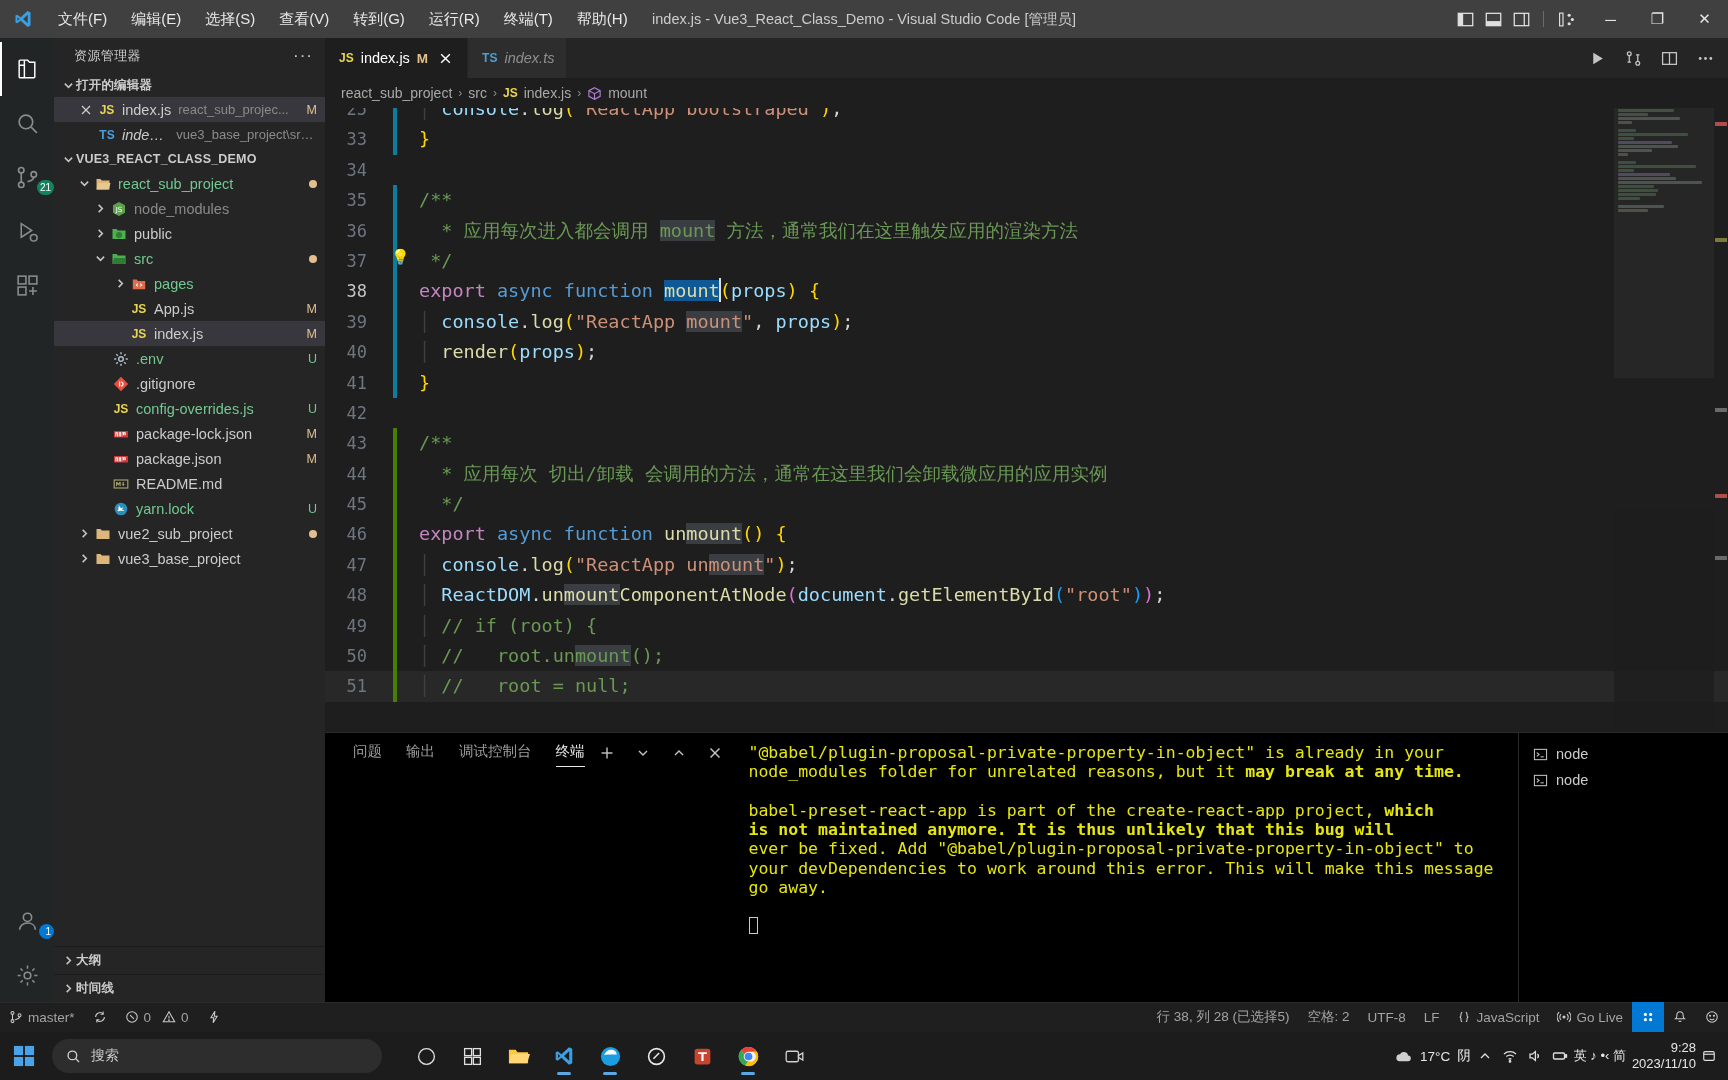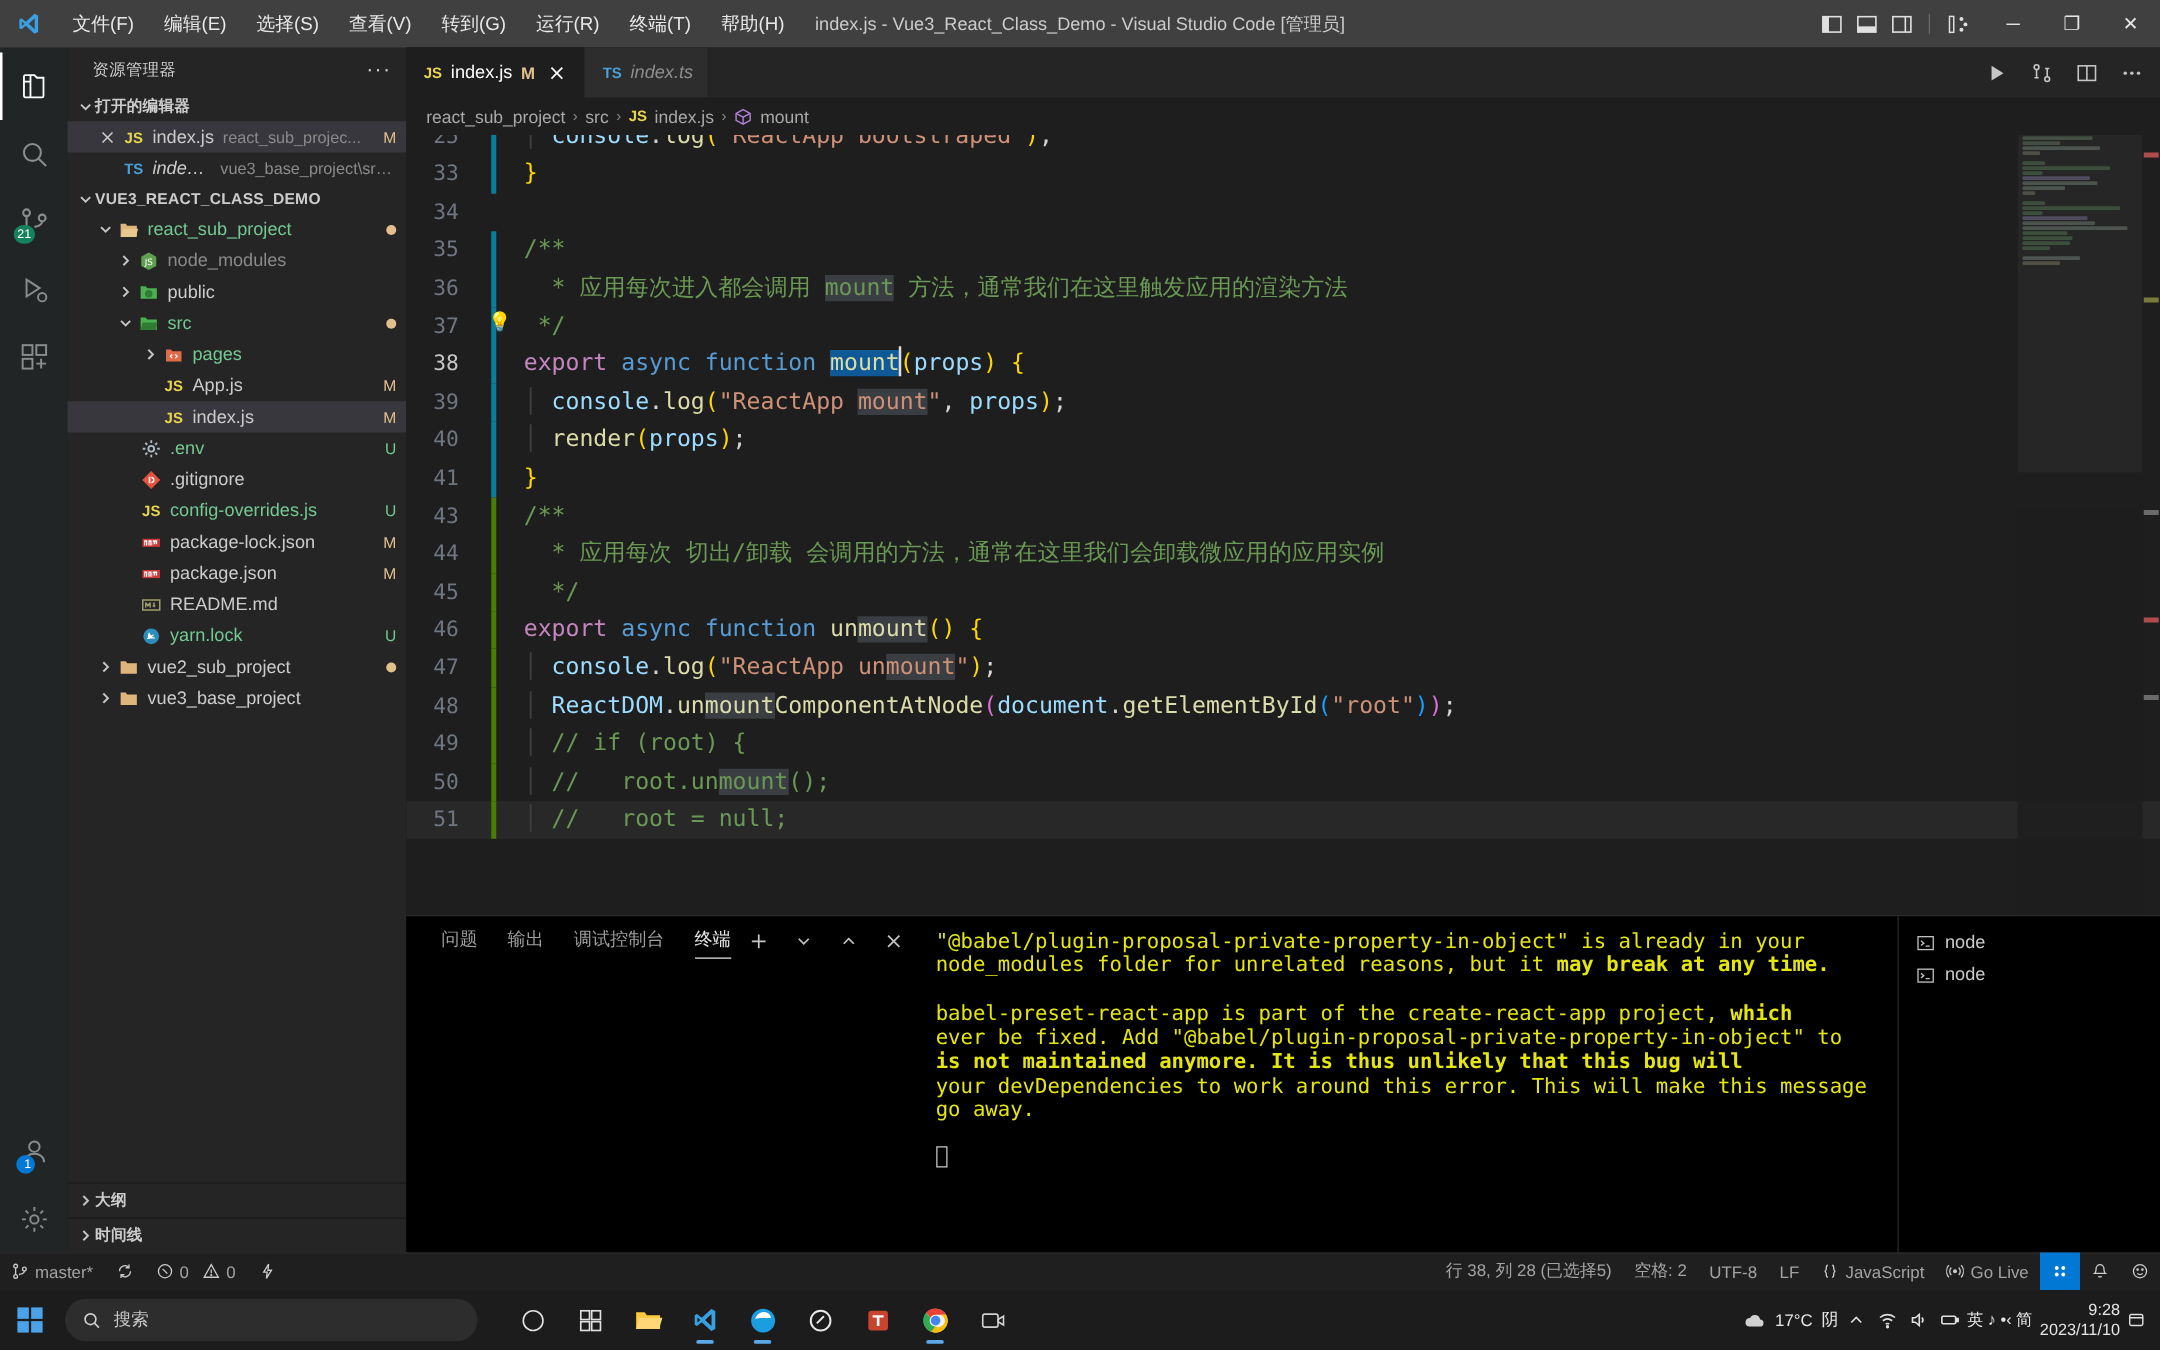--- a/index.html
+++ b/index.html
@@ -38,21 +38,21 @@
   
   .activitybar {
     width: 54px; background: #222526; display: flex; flex-direction: column;
     align-items: center; flex: none; padding-top: 4px;
   }
   .act { width: 54px; height: 54px; display: flex; align-items: center; justify-content: center; position: relative; color: #8a8d8e; }
   .act.active { color: #ffffff; }
   .act.active::before { content:''; position:absolute; left:0; top:0; bottom:0; width: 2px; background: #ffffff; }
   .act svg { width: 25px; height: 25px; }
   .act .badge {
-    position: absolute; right: 26px; bottom: 9px; background: #0078d4; color: #fff;
+    position: absolute; right: 0; bottom: 9px; background: #0078d4; color: #fff;
     font-size: 10px; line-height: 15px; min-width: 15px; height: 15px; border-radius: 8px;
     text-align: right; padding: 0 3px; font-family: "Liberation Sans", sans-serif;
   }
   .act .badge.green { background: #16825d; }
   .act-spacer { flex: 1; }
 
   
   .sidebar { width: 271px; background: #252526; display: flex; flex-direction: column; flex: none; }
   .sb-header {
     height: 35px; display: flex; align-items: center; padding: 0 12px 0 20px;
@@ -663,20 +663,21 @@
           <div class="codeline"><span class="lnum">37</span><span class="gutterbar gb-blue"></span><span class="codetext" style="position:relative"><span class="bulb">💡</span><span class="c-cmt"> */</span></span></div>
 
           <div class="codeline"><span class="lnum cur">38</span><span class="gutterbar gb-blue"></span><span class="codetext"><span class="c-kw">export</span> <span class="c-ctl">async</span> <span class="c-ctl">function</span> <span class="hl-sel c-fn">mount</span><span class="cursor-bar"></span><span class="c-paren1">(</span><span class="c-var">props</span><span class="c-paren1">)</span> <span class="c-paren1">{</span></span></div>
 
           <div class="codeline"><span class="lnum">39</span><span class="gutterbar gb-blue"></span><span class="codetext"><span class="ind-guide">│</span> <span class="c-var">console</span><span class="c-punc">.</span><span class="c-fn">log</span><span class="c-paren1">(</span><span class="c-str">"ReactApp </span><span class="c-str hl-word">mount</span><span class="c-str">"</span><span class="c-punc">, </span><span class="c-var">props</span><span class="c-paren1">)</span><span class="c-punc">;</span></span></div>
 
           <div class="codeline"><span class="lnum">40</span><span class="gutterbar gb-blue"></span><span class="codetext"><span class="ind-guide">│</span> <span class="c-fn">render</span><span class="c-paren1">(</span><span class="c-var">props</span><span class="c-paren1">)</span><span class="c-punc">;</span></span></div>
 
           <div class="codeline"><span class="lnum">41</span><span class="gutterbar gb-blue"></span><span class="codetext"><span class="c-paren1">}</span></span></div>
 
+          <div class="codeline"><span class="lnum">42</span><span class="gutterbar"></span><span class="codetext"></span></div>
 
           <div class="codeline"><span class="lnum">43</span><span class="gutterbar gb-green"></span><span class="codetext"><span class="c-cmt">/**</span></span></div>
 
           <div class="codeline"><span class="lnum">44</span><span class="gutterbar gb-green"></span><span class="codetext"><span class="ind-guide"> </span><span class="c-cmt"> * 应用每次 切出/卸载 会调用的方法，通常在这里我们会卸载微应用的应用实例</span></span></div>
 
           <div class="codeline"><span class="lnum">45</span><span class="gutterbar gb-green"></span><span class="codetext"><span class="ind-guide"> </span><span class="c-cmt"> */</span></span></div>
 
           <div class="codeline"><span class="lnum">46</span><span class="gutterbar gb-green"></span><span class="codetext"><span class="c-kw">export</span> <span class="c-ctl">async</span> <span class="c-ctl">function</span> <span class="c-fn">un</span><span class="c-fn hl-word">mount</span><span class="c-paren1">()</span> <span class="c-paren1">{</span></span></div>
 
           <div class="codeline"><span class="lnum">47</span><span class="gutterbar gb-green"></span><span class="codetext"><span class="ind-guide">│</span> <span class="c-var">console</span><span class="c-punc">.</span><span class="c-fn">log</span><span class="c-paren1">(</span><span class="c-str">"ReactApp un</span><span class="c-str hl-word">mount</span><span class="c-str">"</span><span class="c-paren1">)</span><span class="c-punc">;</span></span></div>
@@ -758,22 +759,22 @@
                 </svg>
               </span>
           </div>
         </div>
         <div class="panel-body">
           <div class="term">
             <div class="tline ty">"@babel/plugin-proposal-private-property-in-object" is already in your</div>
             <div class="tline ty"><span>node_modules folder for unrelated reasons, but it </span><b>may break at any time.</b></div>
             <div class="tline">&nbsp;</div>
             <div class="tline ty"><span>babel-preset-react-app is part of the create-react-app project, </span><b>which</b></div>
+            <div class="tline ty"><b>is not maintained anymore. It is thus unlikely that this bug will</b></div>
             <div class="tline ty">ever be fixed. Add "@babel/plugin-proposal-private-property-in-object" to</div>
-            <div class="tline ty"><b>is not maintained anymore. It is thus unlikely that this bug will</b></div>
             <div class="tline ty">your devDependencies to work around this error. This will make this message</div>
             <div class="tline ty">go away.</div>
             <div class="tline" style="margin-top:18px"><span class="termcursor"></span></div>
           </div>
           <div class="termlist">
             <div class="tlitem">
               <svg viewBox="0 0 16 16" fill="none" stroke="#c5c5c5" stroke-width="1.1">
                   <rect x="1.5" y="2.5" width="13" height="11"></rect>
                   <polyline points="4,6 6.5,8 4,10"></polyline>
                   <line x1="8" y1="10.5" x2="11.5" y2="10.5"></line>

